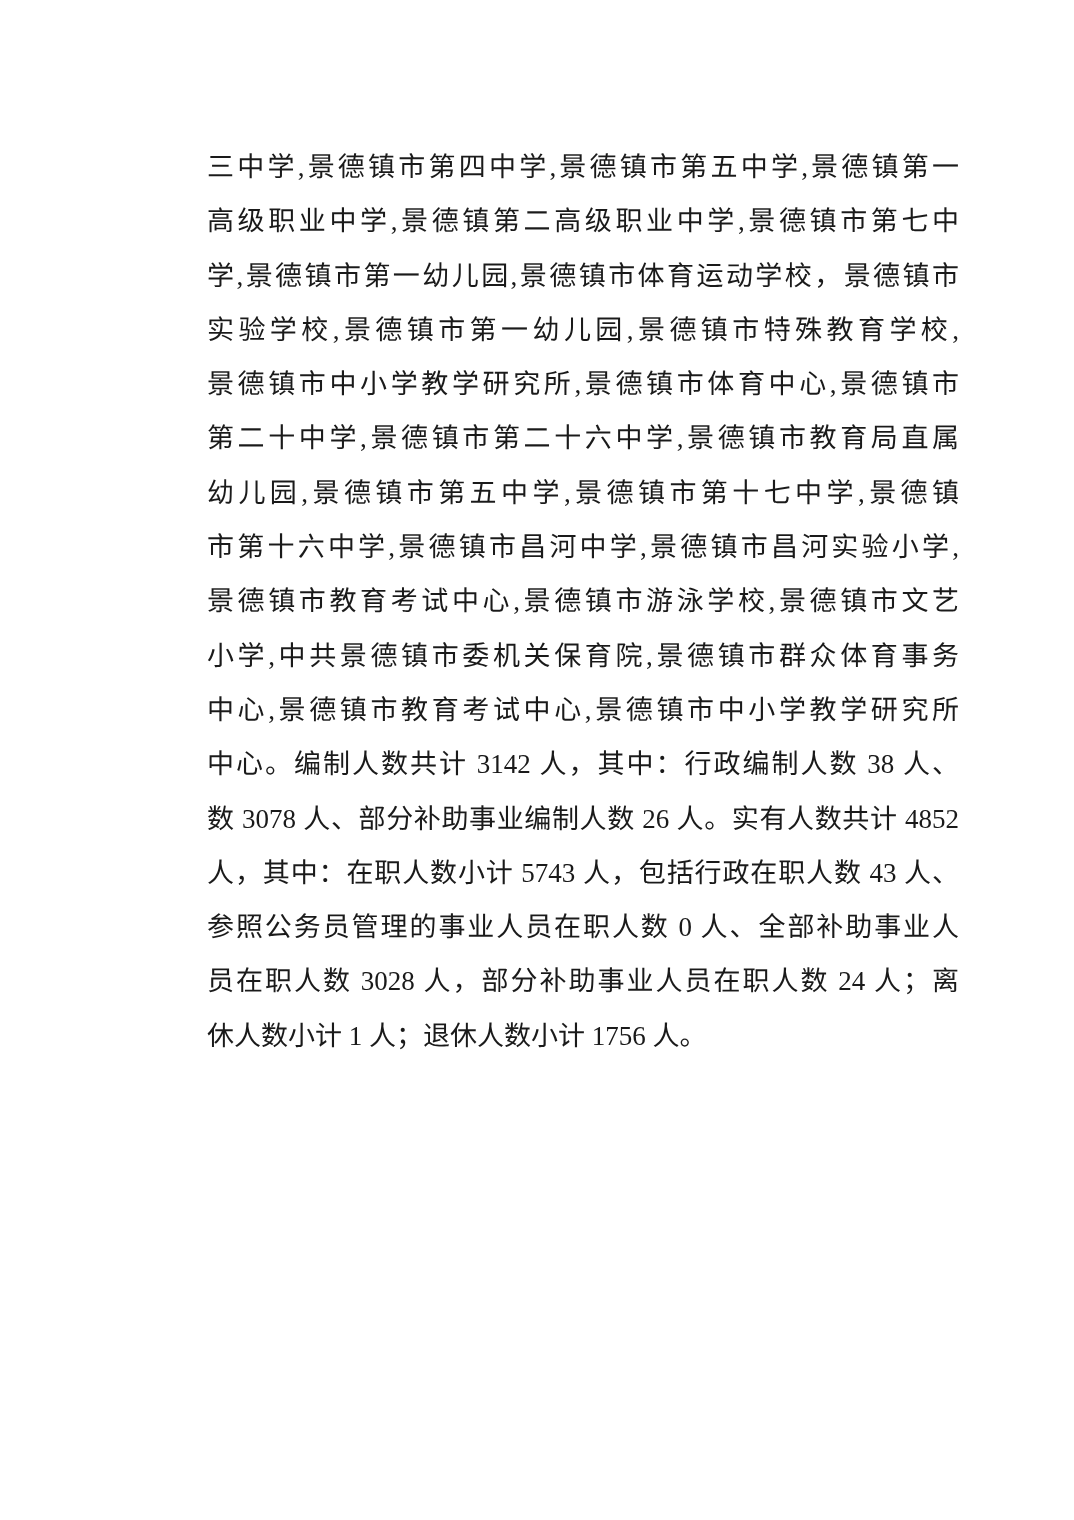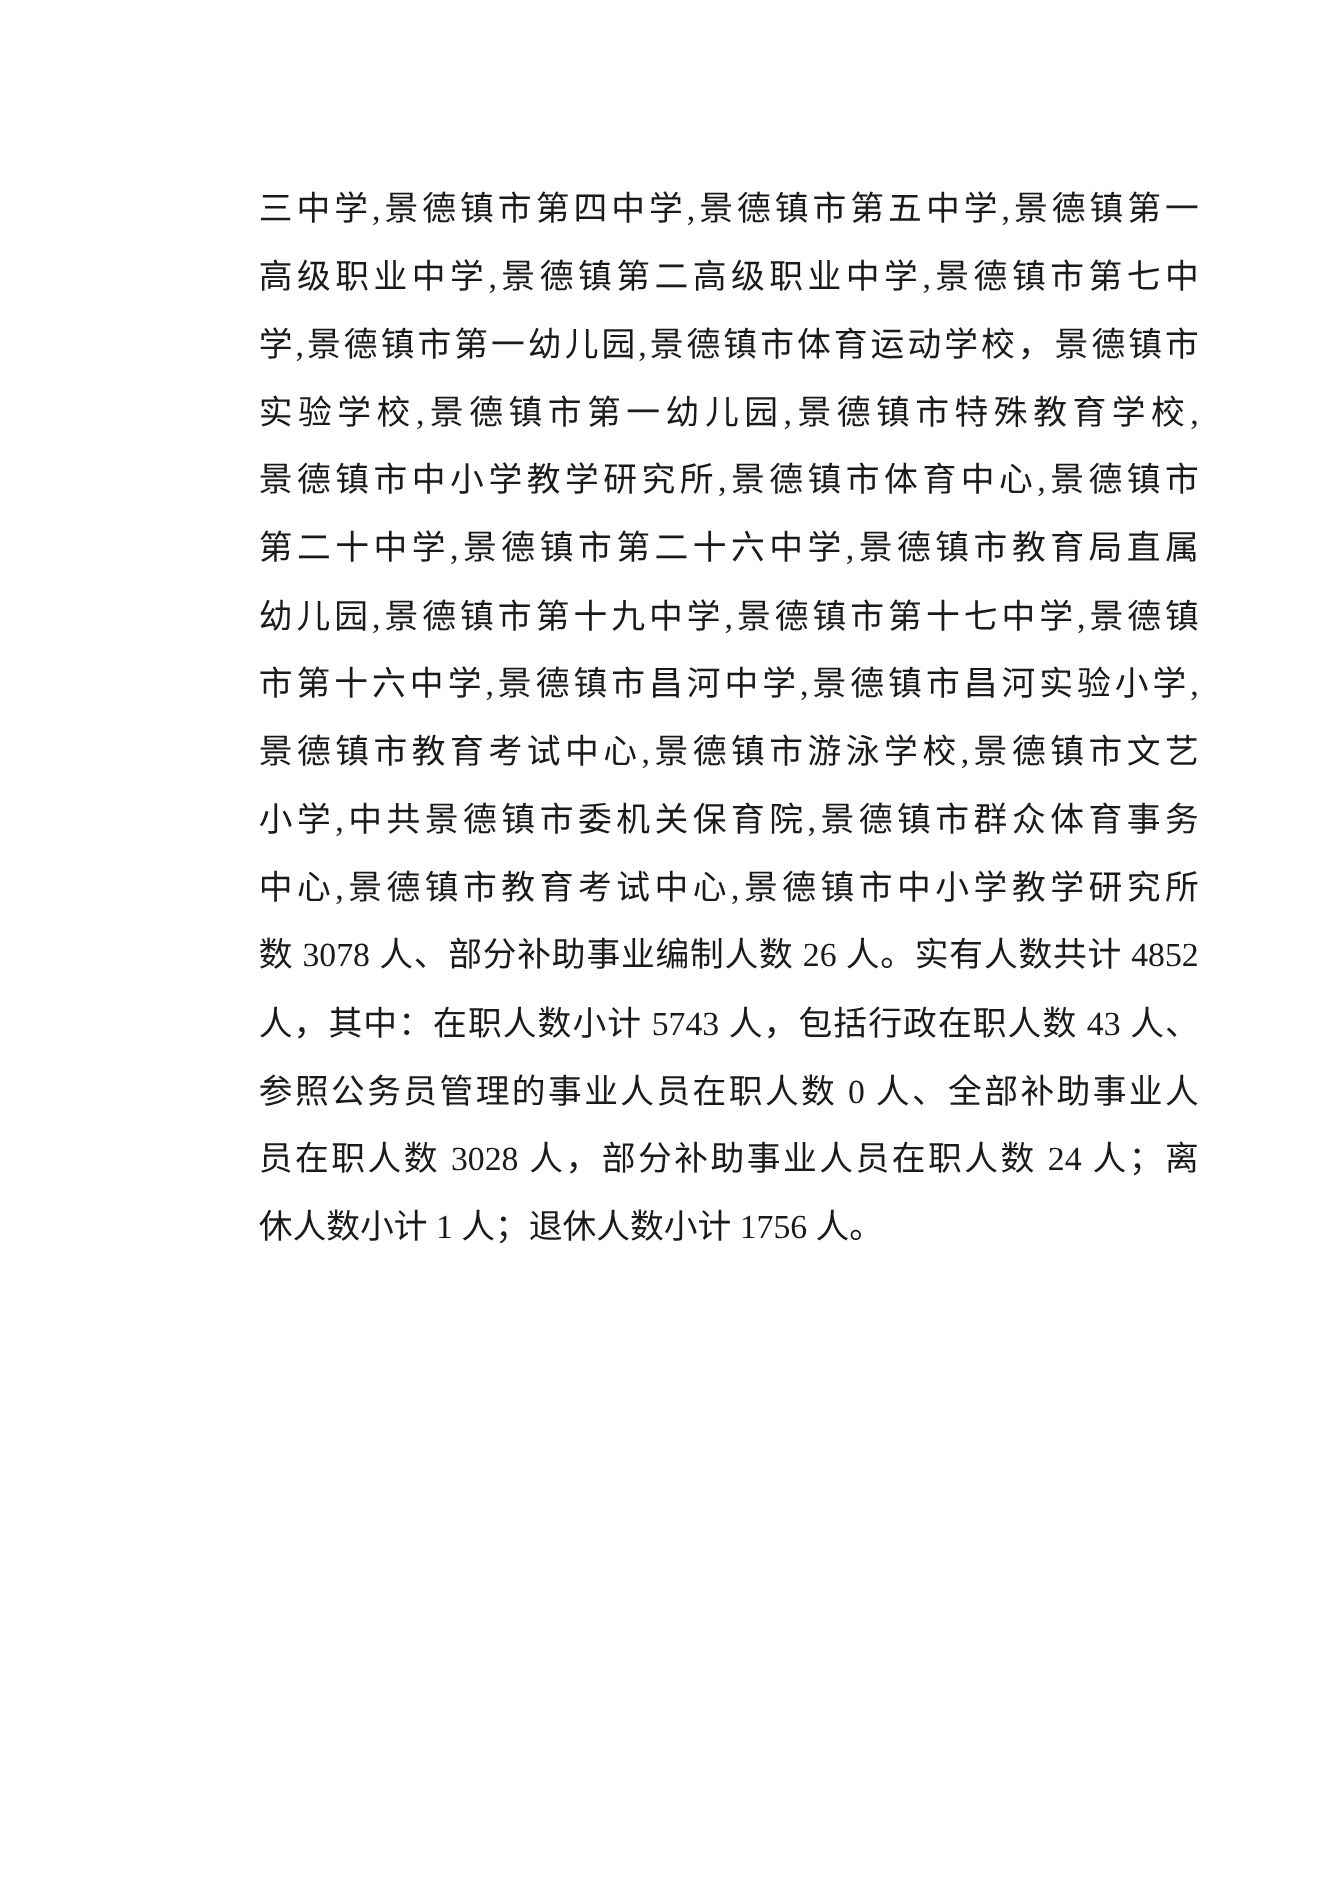--- a/index.html
+++ b/index.html
@@ -42,24 +42,25 @@
 <body>
 
 <div class="page">
   <div class="text-block">
     <div class="line">三中学,景德镇市第四中学,景德镇市第五中学,景德镇第一</div>
     <div class="line">高级职业中学,景德镇第二高级职业中学,景德镇市第七中</div>
     <div class="line">学,景德镇市第一幼儿园,景德镇市体育运动学校，景德镇市</div>
     <div class="line">实验学校,景德镇市第一幼儿园,景德镇市特殊教育学校,</div>
     <div class="line">景德镇市中小学教学研究所,景德镇市体育中心,景德镇市</div>
     <div class="line">第二十中学,景德镇市第二十六中学,景德镇市教育局直属</div>
-    <div class="line">幼儿园,景德镇市第十九中学,景德镇市第十七中学,景德镇</div>
+    <div class="line">幼儿园,景德镇市第五中学,景德镇市第十七中学,景德镇</div>
     <div class="line">市第十六中学,景德镇市昌河中学,景德镇市昌河实验小学,</div>
     <div class="line">景德镇市教育考试中心,景德镇市游泳学校,景德镇市文艺</div>
     <div class="line">小学,中共景德镇市委机关保育院,景德镇市群众体育事务</div>
     <div class="line">中心,景德镇市教育考试中心,景德镇市中小学教学研究所</div>
+    <div class="line">中心。编制人数共计 3142 人，其中：行政编制人数 38 人、</div>
     <div class="line">数 3078 人、部分补助事业编制人数 26 人。实有人数共计 4852</div>
     <div class="line">人，其中：在职人数小计 5743 人，包括行政在职人数 43 人、</div>
     <div class="line">参照公务员管理的事业人员在职人数 0 人、全部补助事业人</div>
     <div class="line">员在职人数 3028 人，部分补助事业人员在职人数 24 人；离</div>
     <div class="line line--last">休人数小计 1 人；退休人数小计 1756 人。</div>
   </div>
 </div>
 
 </body></html>

